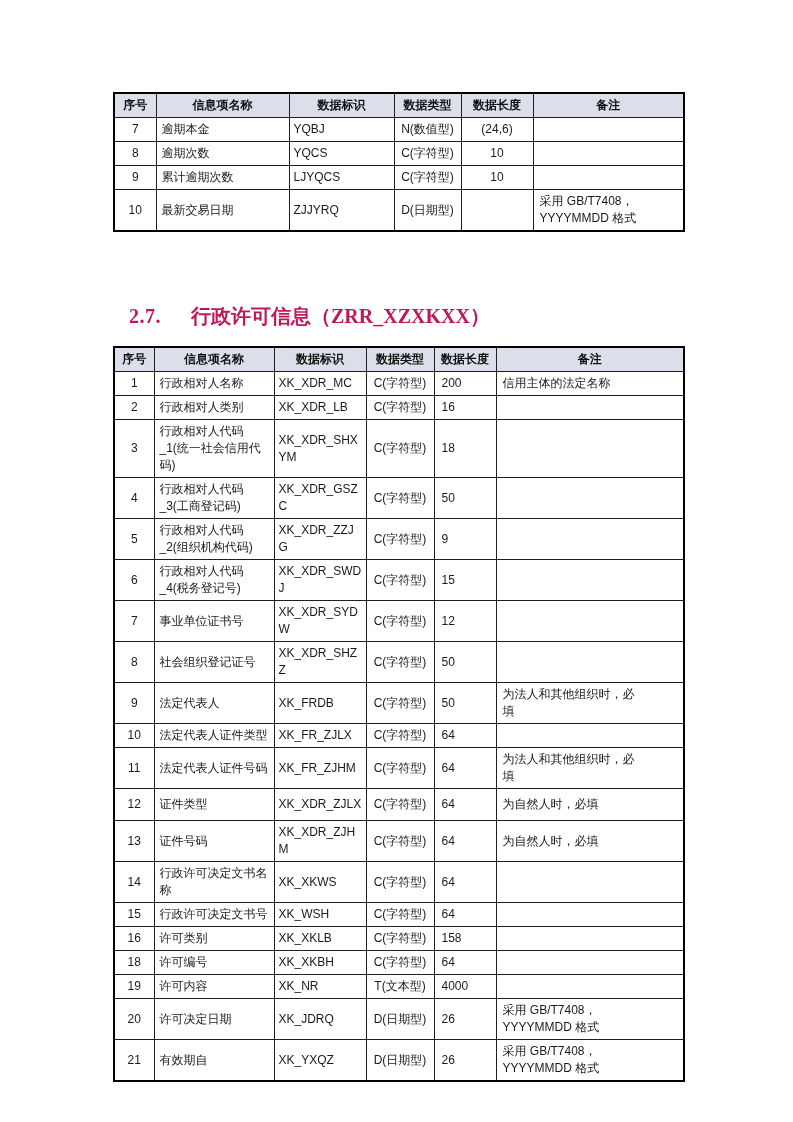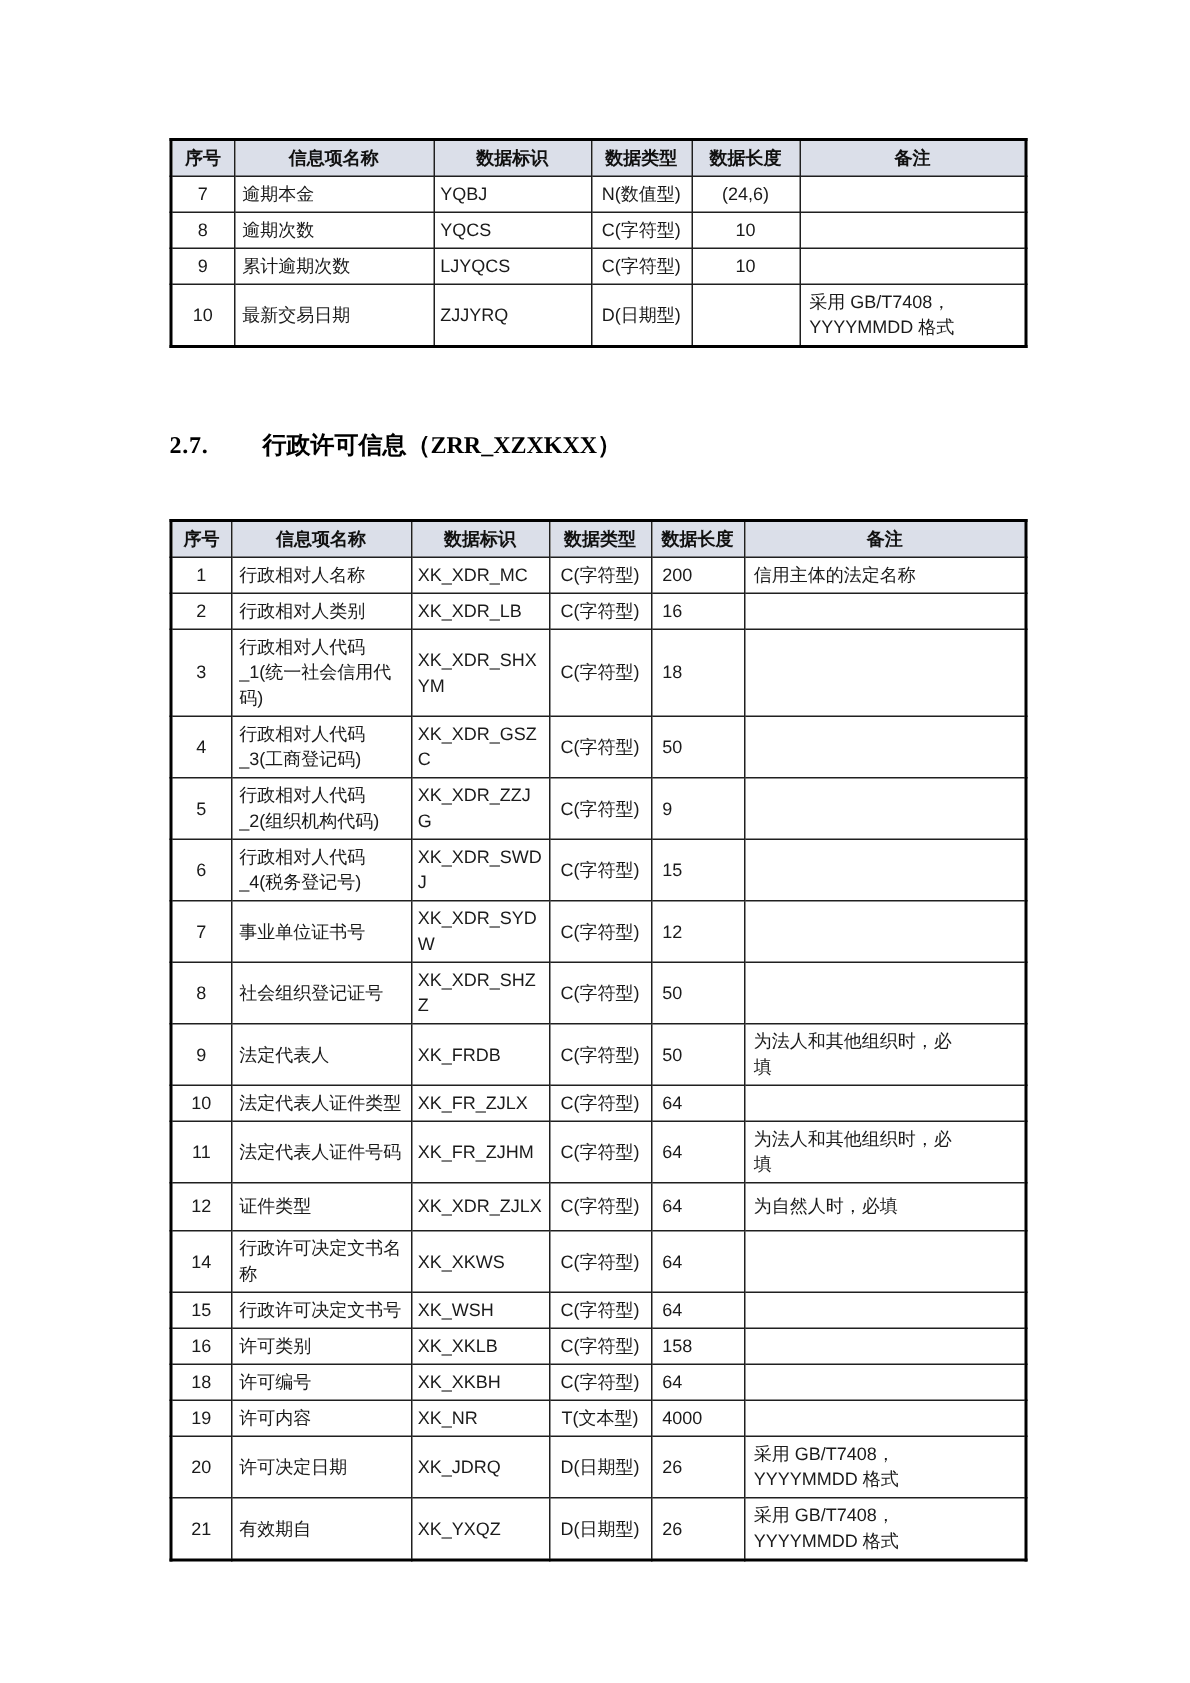--- a/index.html
+++ b/index.html
@@ -46,25 +46,25 @@
   #overdue-table { top: 92px; }
   
   #license-table { top: 346px; }
   #license-table td.c4 { text-align: left; padding-left: 7px; }
   #license-table tbody tr:nth-child(12),
   #license-table tbody tr:nth-child(13) { height: 32px; }
   .section-heading {
     position: absolute;
     left: 113px;
     top: 287px;
-    margin: 0;
+    margin: 16px;
     font-family: "Liberation Serif", serif;
-    font-size: 16px;
+    font-size: 20px;
     font-weight: bold;
-    color: #000000;
+    color: #be185d;
     white-space: nowrap;
   }
   .section-heading .sec-num {
     display: inline-block;
     min-width: 43px;
     margin-right: 19px;
     letter-spacing: 0.5px;
   }
 </style>
 </head>
@@ -242,20 +242,28 @@
         </tr>
         <tr>
           <td class="c0">12</td>
           <td class="c1">证件类型</td>
           <td class="c2">XK_XDR_ZJLX</td>
           <td class="c3">C(字符型)</td>
           <td class="c4">64</td>
           <td class="c5">为自然人时，必填</td>
         </tr>
         <tr>
+          <td class="c0">13</td>
+          <td class="c1">证件号码</td>
+          <td class="c2">XK_XDR_ZJHM</td>
+          <td class="c3">C(字符型)</td>
+          <td class="c4">64</td>
+          <td class="c5">为自然人时，必填</td>
+        </tr>
+        <tr>
           <td class="c0">14</td>
           <td class="c1">行政许可决定文书名称</td>
           <td class="c2">XK_XKWS</td>
           <td class="c3">C(字符型)</td>
           <td class="c4">64</td>
           <td class="c5"></td>
         </tr>
         <tr>
           <td class="c0">15</td>
           <td class="c1">行政许可决定文书号</td>

